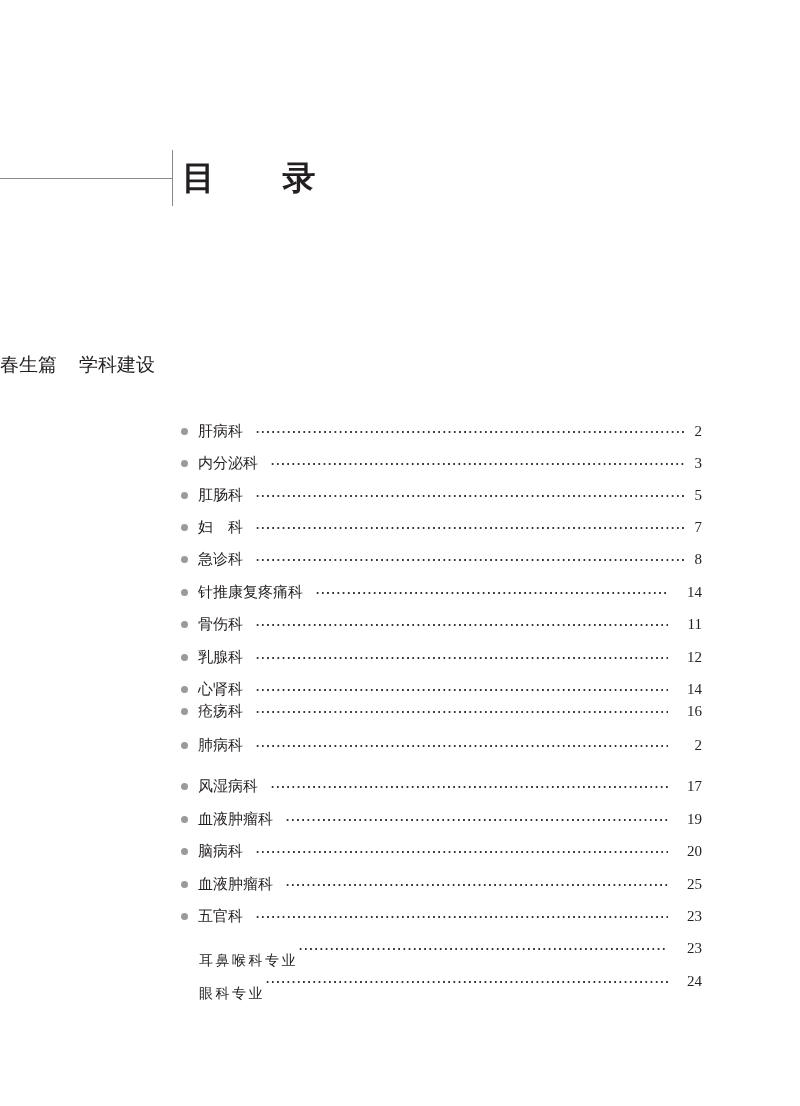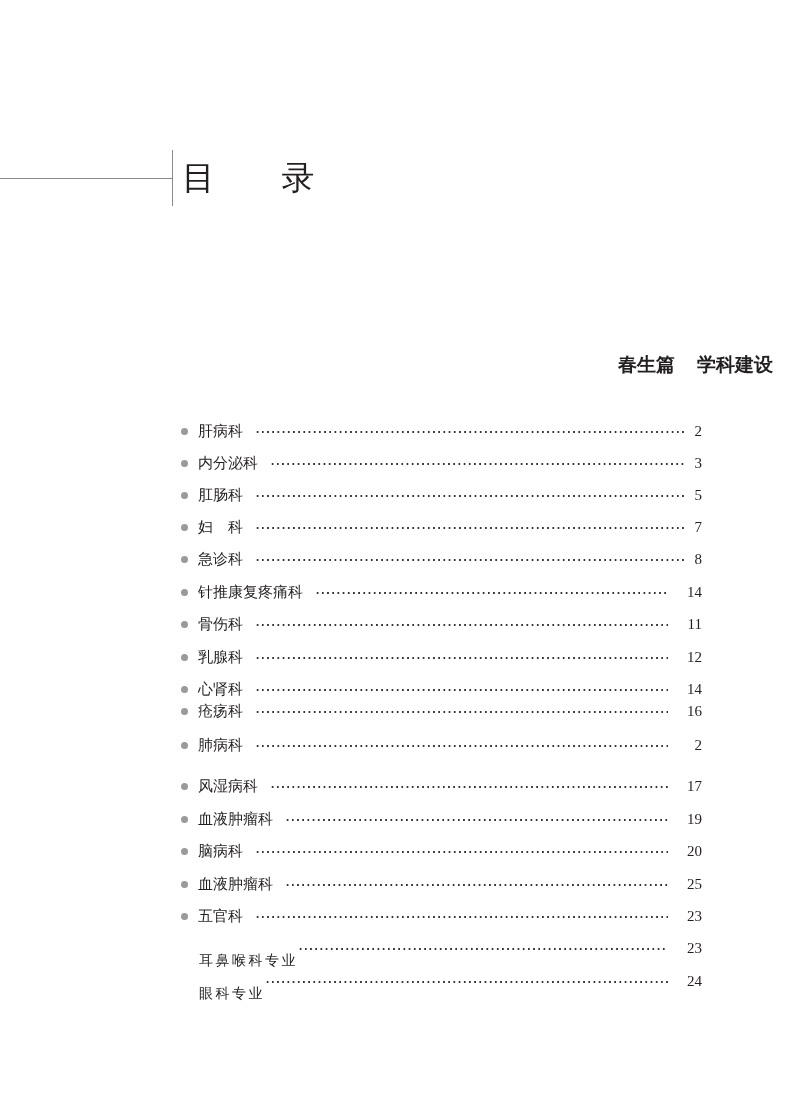--- a/index.html
+++ b/index.html
@@ -1,27 +1,27 @@
 <!DOCTYPE html>
 <html><head>
 <meta charset="utf-8">
 <style>
   html, body { margin: 0; padding: 0; background: #ffffff; }
   body { width: 800px; height: 1106px; position: relative; overflow: hidden;
          font-family: "DejaVu Serif", "Liberation Serif", serif; color: #231f20; }
 
   .rule-h { position: absolute; left: 0; top: 178px; width: 172px; height: 1px; background: #8a8a8a; }
   .rule-v { position: absolute; left: 172px; top: 150px; width: 1px; height: 56px; background: #8a8a8a; }
-  .page-title { position: absolute; left: 182px; top: 158px; font-size: 33px; font-weight: normal;
+  .page-title { position: absolute; left: 182px; top: 158px; font-size: 33px; font-weight: bold;
                 letter-spacing: 28px; line-height: 40px; color: #231f20;
                 font-family: "DejaVu Serif", "Liberation Serif", serif; }
 
-  .section-title { position: absolute; left: 0; width: 773px; top: 352px; text-align: right;
+  .section-title { position: absolute; left: 0; width: 773px; top: 352px; text-align: left;
                    font-family: "DejaVu Sans", "Liberation Sans", sans-serif;
-                   font-size: 19px; font-weight: bold; color: #231f20; }
+                   font-size: 19px; font-weight: normal; color: #231f20; }
   .section-title span { display: inline-block; }
   .section-title .sp { width: 22px; }
 
   .toc { position: absolute; left: 0; top: 0; width: 800px; }
   .toc-row { position: absolute; left: 178px; width: 524px; height: 22px; display: flex; align-items: center; }
   .bullet { width: 7px; height: 7px; border-radius: 50%; background: #9a9a9a; margin-left: 3px; margin-right: 10px; flex: 0 0 auto; }
   .label { font-size: 15px; color: #231f20; white-space: nowrap; flex: 0 0 auto; line-height: 22px; }
   .leader { flex: 1 1 auto; height: 2px; margin: 0 0 0 12px;
             background-image: radial-gradient(circle, #333 0.9px, transparent 1.1px);
             background-size: 5.2px 2px; background-repeat: repeat-x; align-self: center; margin-top: 2px; }

